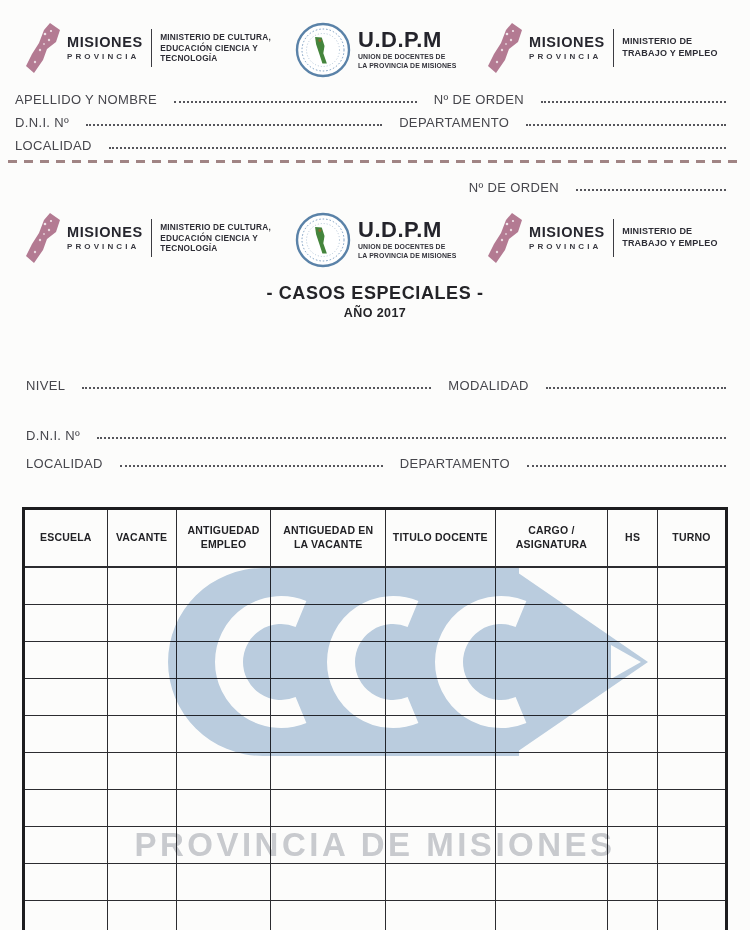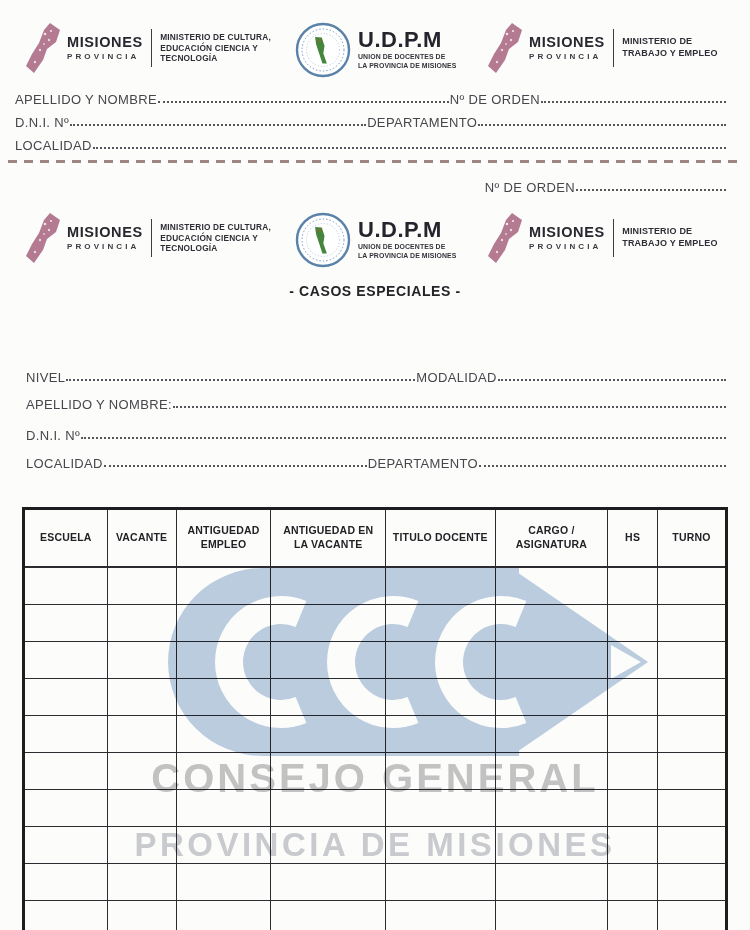--- a/index.html
+++ b/index.html
@@ -12,31 +12,31 @@
   .mis-text{margin-left:6px;line-height:1;}
   .mis-name{font-size:14.5px;font-weight:800;letter-spacing:.6px;color:#26262e;}
   .mis-prov{font-size:8px;font-weight:600;letter-spacing:3.1px;color:#3a3a42;margin-top:3px;}
   .vdiv{width:1.5px;height:38px;background:#3c3c42;margin:0 8px;}
   .ministry{font-size:8.3px;font-weight:700;letter-spacing:.2px;line-height:1.3;color:#2e2e36;}
   .udpm-text{margin-left:7px;line-height:1;}
   .udpm-acronym{font-size:22px;font-weight:700;letter-spacing:.5px;color:#24242c;}
   .udpm-sub{font-size:6.9px;font-weight:600;letter-spacing:.1px;color:#33333b;margin-top:2px;line-height:1.25;}
 
   
-  .form-line{position:absolute;display:flex;align-items:flex-end;height:18px;font-size:13px;letter-spacing:.35px;color:#46464c;}
+  .form-line{position:absolute;display:flex;align-items:flex-end;height:18px;font-size:13px;letter-spacing:.35px;color:#46464c;gap:16px;}
   .form-line .lbl{line-height:1;white-space:nowrap;}
   .dots{border-bottom:2px dotted #55555b;margin:0 1px 3px 1px;}
   .dots.grow{flex:1;}
 
   .cut-line{position:absolute;left:8px;right:8px;height:2.5px;
     background:repeating-linear-gradient(90deg,#a08484 0 9px,transparent 9px 16px);}
 
   
   .title-block{position:absolute;left:0;width:750px;text-align:center;color:#242428;}
-  .main-title{font-size:14px;font-weight:800;letter-spacing:.6px;}
+  .main-title{font-size:18px;font-weight:800;letter-spacing:.6px;}
   .sub-title{font-size:12.5px;font-weight:700;letter-spacing:.3px;margin-top:7px;}
   .year-line{font-size:12.5px;font-weight:700;letter-spacing:.4px;margin-top:2px;}
 
   
   table.grid{position:absolute;left:22px;top:507px;width:706px;border-collapse:collapse;table-layout:fixed;
     border:3px solid #1d1d1f;}
   table.grid th,table.grid td{border:1.5px solid #2c2c30;}
   table.grid th{height:52px;font-size:10.5px;font-weight:700;letter-spacing:.2px;color:#222226;
     text-align:center;vertical-align:middle;padding:2px 3px;line-height:1.3;border-bottom-width:2px;}
   table.grid td{height:34px;}
@@ -201,30 +201,27 @@
       <div class="vdiv"></div>
       <div class="ministry" style="font-size:9px">
         <div>MINISTERIO DE</div>
         <div>TRABAJO Y EMPLEO</div>
       </div>
     </div>
   </div>
 
   <div class="title-block" style="top:283px">
     <div class="main-title">- CASOS ESPECIALES -</div>
-  </div>
-
-  <div class="form-line" style="top:366px;left:26px;right:23px">
+    <div class="year-line">AÑO 2017</div>
+  </div>
+
+  <div class="form-line" style="top:374px;left:26px;right:23px">
     <span class="lbl">NIVEL</span>
     <span class="dots" style="width:349px"></span>
     <span class="lbl">MODALIDAD</span>
-    <span class="dots grow"></span>
-  </div>
-  <div class="form-line" style="top:393px;left:26px;right:23px">
-    <span class="lbl">APELLIDO Y NOMBRE:</span>
     <span class="dots grow"></span>
   </div>
   <div class="form-line" style="top:424px;left:26px;right:23px">
     <span class="lbl">D.N.I. Nº</span>
     <span class="dots grow"></span>
   </div>
   <div class="form-line" style="top:452px;left:26px;right:23px">
     <span class="lbl">LOCALIDAD</span>
     <span class="dots" style="width:263px"></span>
     <span class="lbl">DEPARTAMENTO</span>
@@ -368,17 +365,16 @@
       <path d="M 138 48 A 52 52 0 1 0 138 144" stroke="#ffffff" stroke-width="28" fill="none"></path>
 
       <path d="M 250 48 A 52 52 0 1 0 250 144" stroke="#ffffff" stroke-width="28" fill="none"></path>
       <rect x="228" y="83" width="86" height="26" fill="#bccfe2"></rect>
 
       <path d="M 358 48 A 52 52 0 1 0 358 144" stroke="#ffffff" stroke-width="28" fill="none"></path>
       <rect x="336" y="83" width="80" height="26" fill="#bccfe2"></rect>
 
       <polygon points="448,79 478,96 448,113" fill="#ffffff"></polygon>
     </svg>
-    <div class="wm-text wm-1">CONSEJO GENERAL</div>
     <div class="wm-text wm-3">PROVINCIA DE MISIONES</div>
   </div>
 
 </div>
 
 </body></html>

